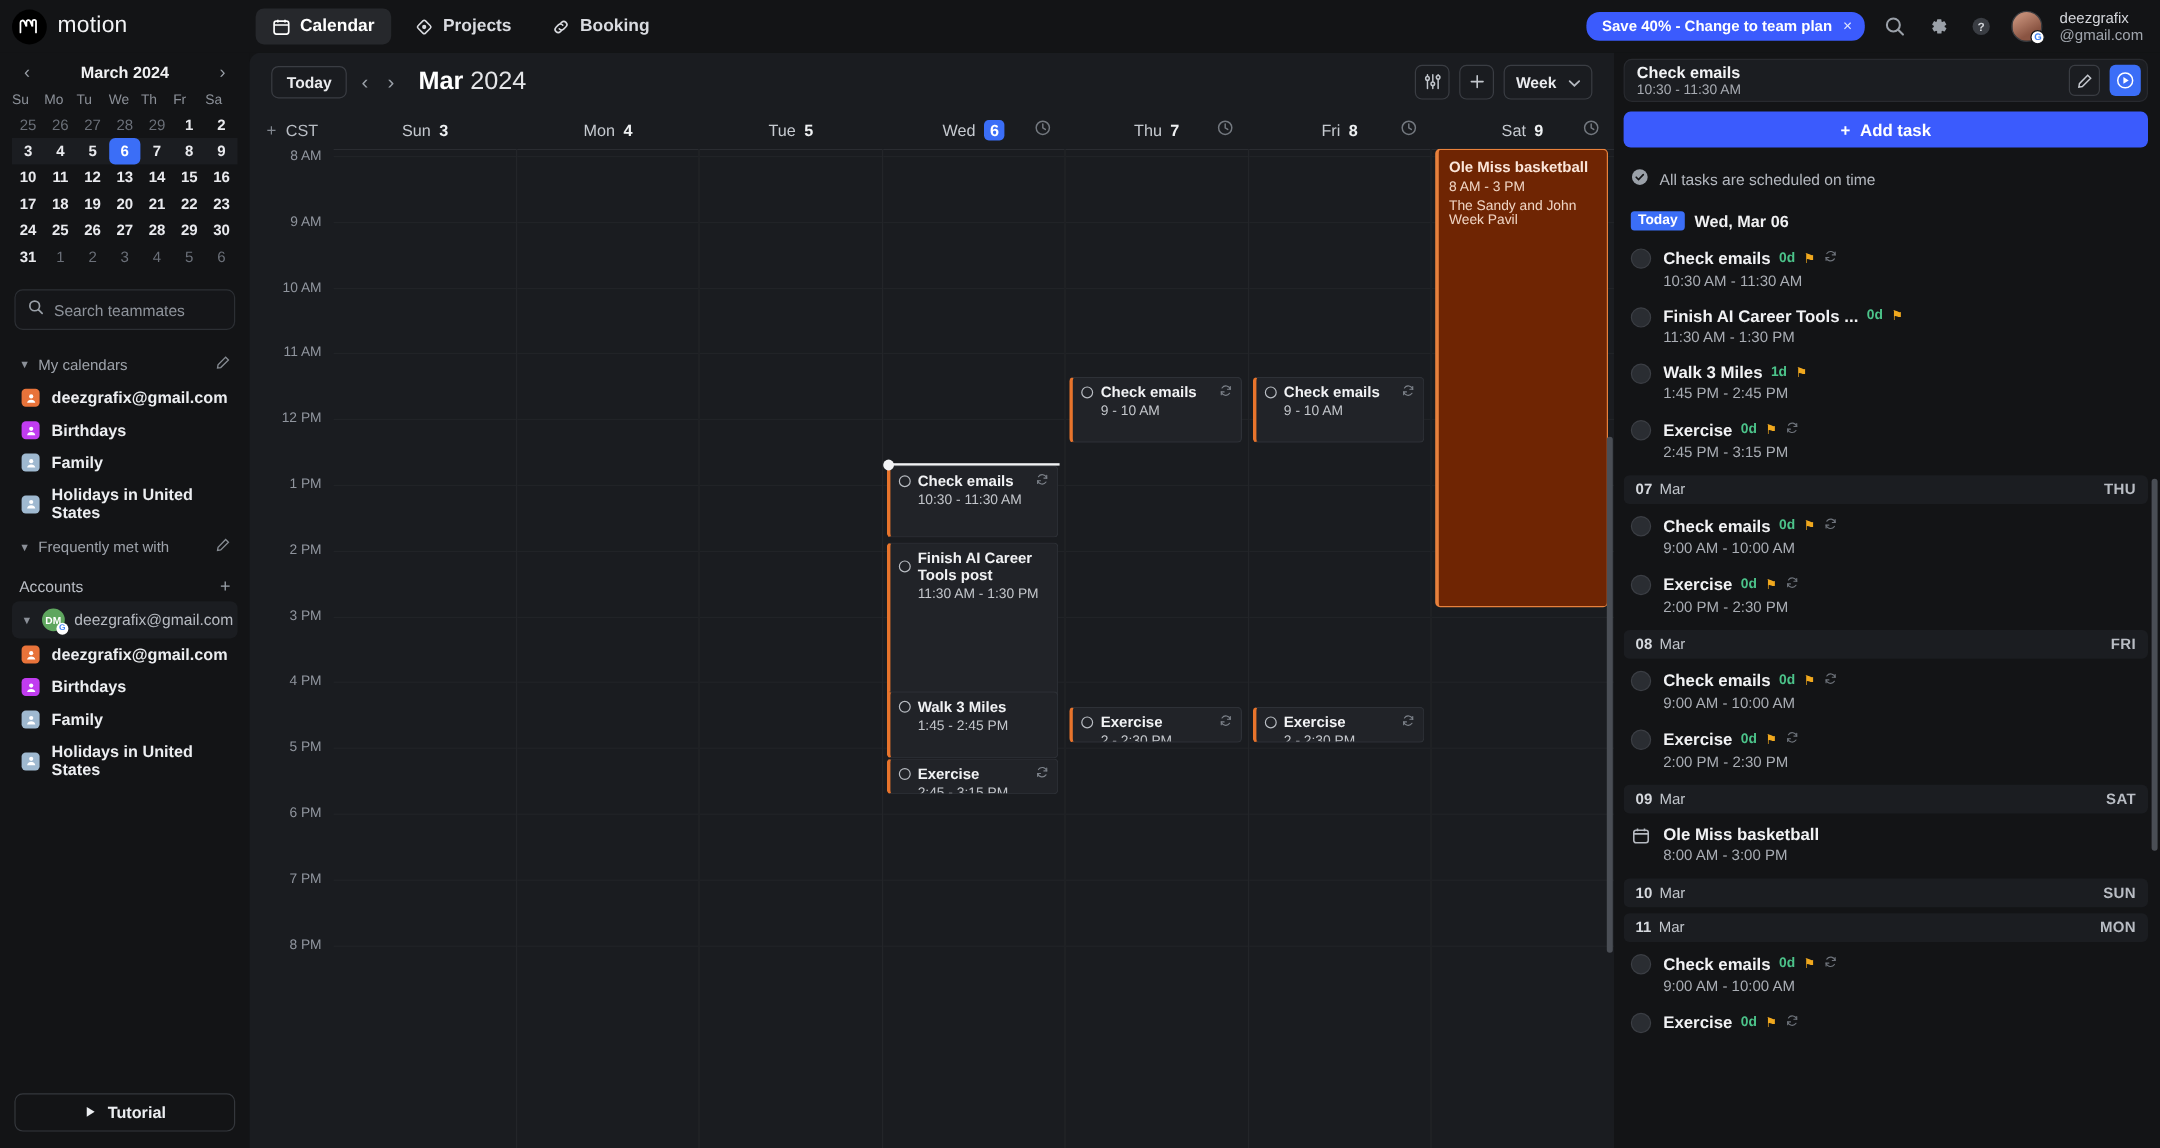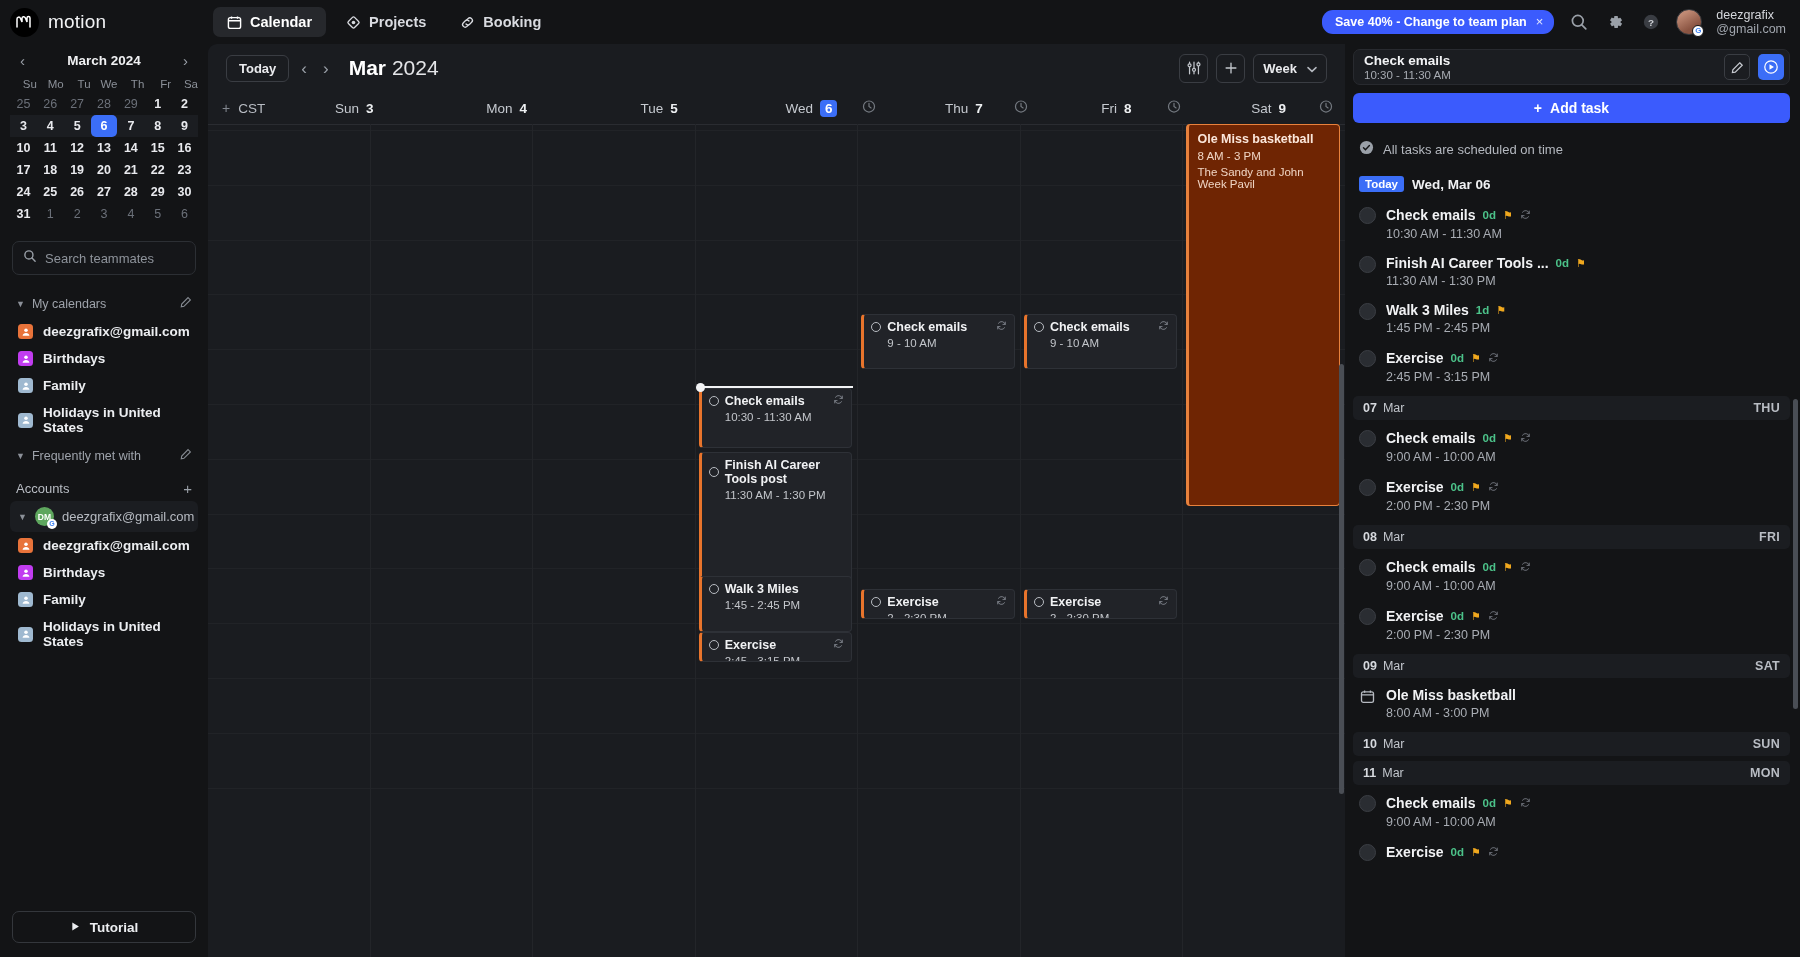--- a/index.html
+++ b/index.html
@@ -75,21 +75,21 @@
     padding: 0 10px;
   }
   .mini-head {
     display: flex; align-items: center; justify-content: space-between;
     padding: 8px 6px 6px 6px;
   }
   .mini-title { font-size: 13.5px; font-weight: 700; color: #f0f1f3; }
   .mini-arrow { color: #9aa0a8; font-size: 15px; cursor: pointer; padding: 0 4px; }
   .mini-grid { display: grid; grid-template-columns: repeat(7,1fr); row-gap: 2px; }
   .mini-dow {
-    text-align: right; font-size: 11.5px; color: #8b9098; padding: 3px 0;
+    text-align: left; font-size: 11.5px; color: #8b9098; padding: 3px 0;
   }
   .mini-day {
     text-align: center; font-size: 12.5px; font-weight: 700; color: #e9eaee;
     padding: 4px 0; cursor: pointer; border-radius: 5px;
   }
   .mini-day.out { color: #6b7079; font-weight: 400; }
   .mini-day.sel { background: #3b6ef7; color: #fff; }
   .mini-row-hl { background: #1b1d21; }
 
   .search-box {
@@ -682,20 +682,35 @@
               <span class="d-num">9</span>
               <span class="d-clock"><svg width="14" height="14" viewBox="0 0 16 16" fill="none" stroke="currentColor" stroke-width="1.4">
                   <circle cx="8" cy="8" r="6.3"></circle>
                   <path d="M8 4.4V8l2.4 1.6" stroke-linecap="round"></path>
                 </svg></span>
             </div>
           </div>
       </div>
 
       <div class="gridwrap">
+        <div class="hours" id="hour-labels">
+            <div class="hour-lab" style="top: 6px;">8 AM</div>
+            <div class="hour-lab" style="top: 60.8px;">9 AM</div>
+            <div class="hour-lab" style="top: 115.6px;">10 AM</div>
+            <div class="hour-lab" style="top: 170.4px;">11 AM</div>
+            <div class="hour-lab" style="top: 225.2px;">12 PM</div>
+            <div class="hour-lab" style="top: 280px;">1 PM</div>
+            <div class="hour-lab" style="top: 334.8px;">2 PM</div>
+            <div class="hour-lab" style="top: 389.6px;">3 PM</div>
+            <div class="hour-lab" style="top: 444.4px;">4 PM</div>
+            <div class="hour-lab" style="top: 499.2px;">5 PM</div>
+            <div class="hour-lab" style="top: 554px;">6 PM</div>
+            <div class="hour-lab" style="top: 608.8px;">7 PM</div>
+            <div class="hour-lab" style="top: 663.6px;">8 PM</div>
+          </div>
         <div class="gridcols" id="grid-cols">
             <div class="gcol">
               <div class="topline"></div>
               <div class="hline" style="top: 6px;"></div>
               <div class="hline" style="top: 60.8px;"></div>
               <div class="hline" style="top: 115.6px;"></div>
               <div class="hline" style="top: 170.4px;"></div>
               <div class="hline" style="top: 225.2px;"></div>
               <div class="hline" style="top: 280px;"></div>
               <div class="hline" style="top: 334.8px;"></div>

